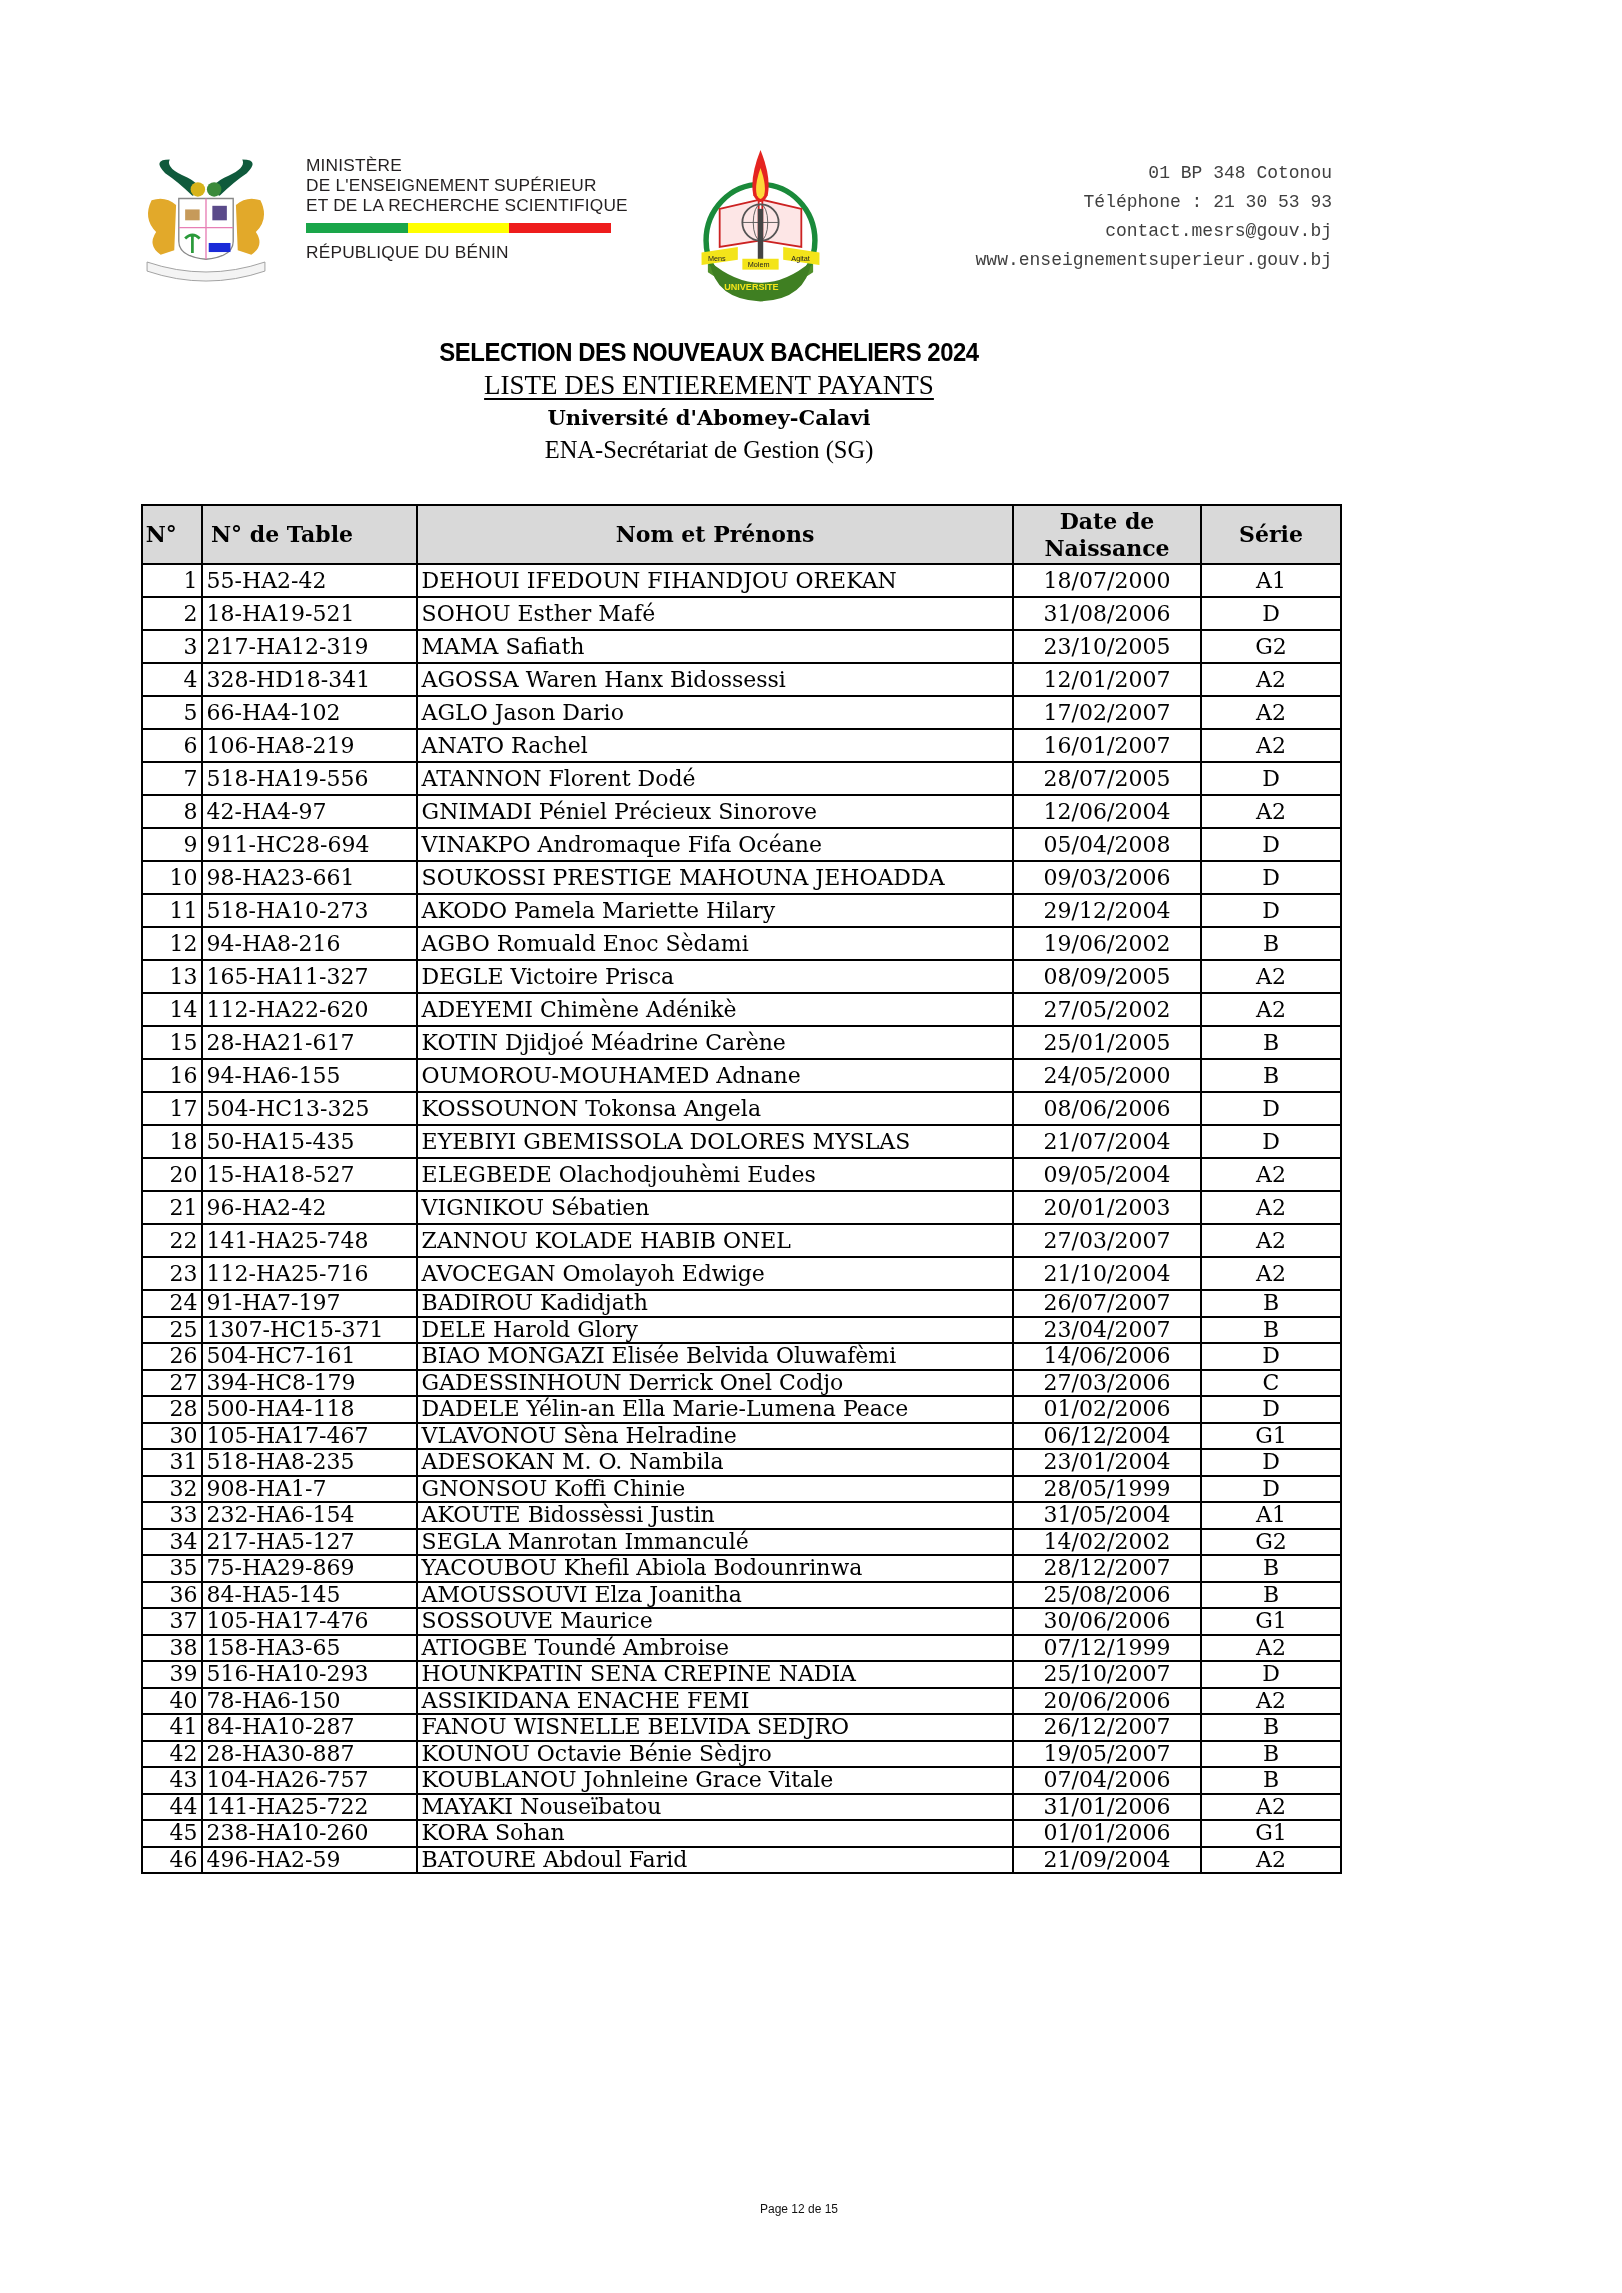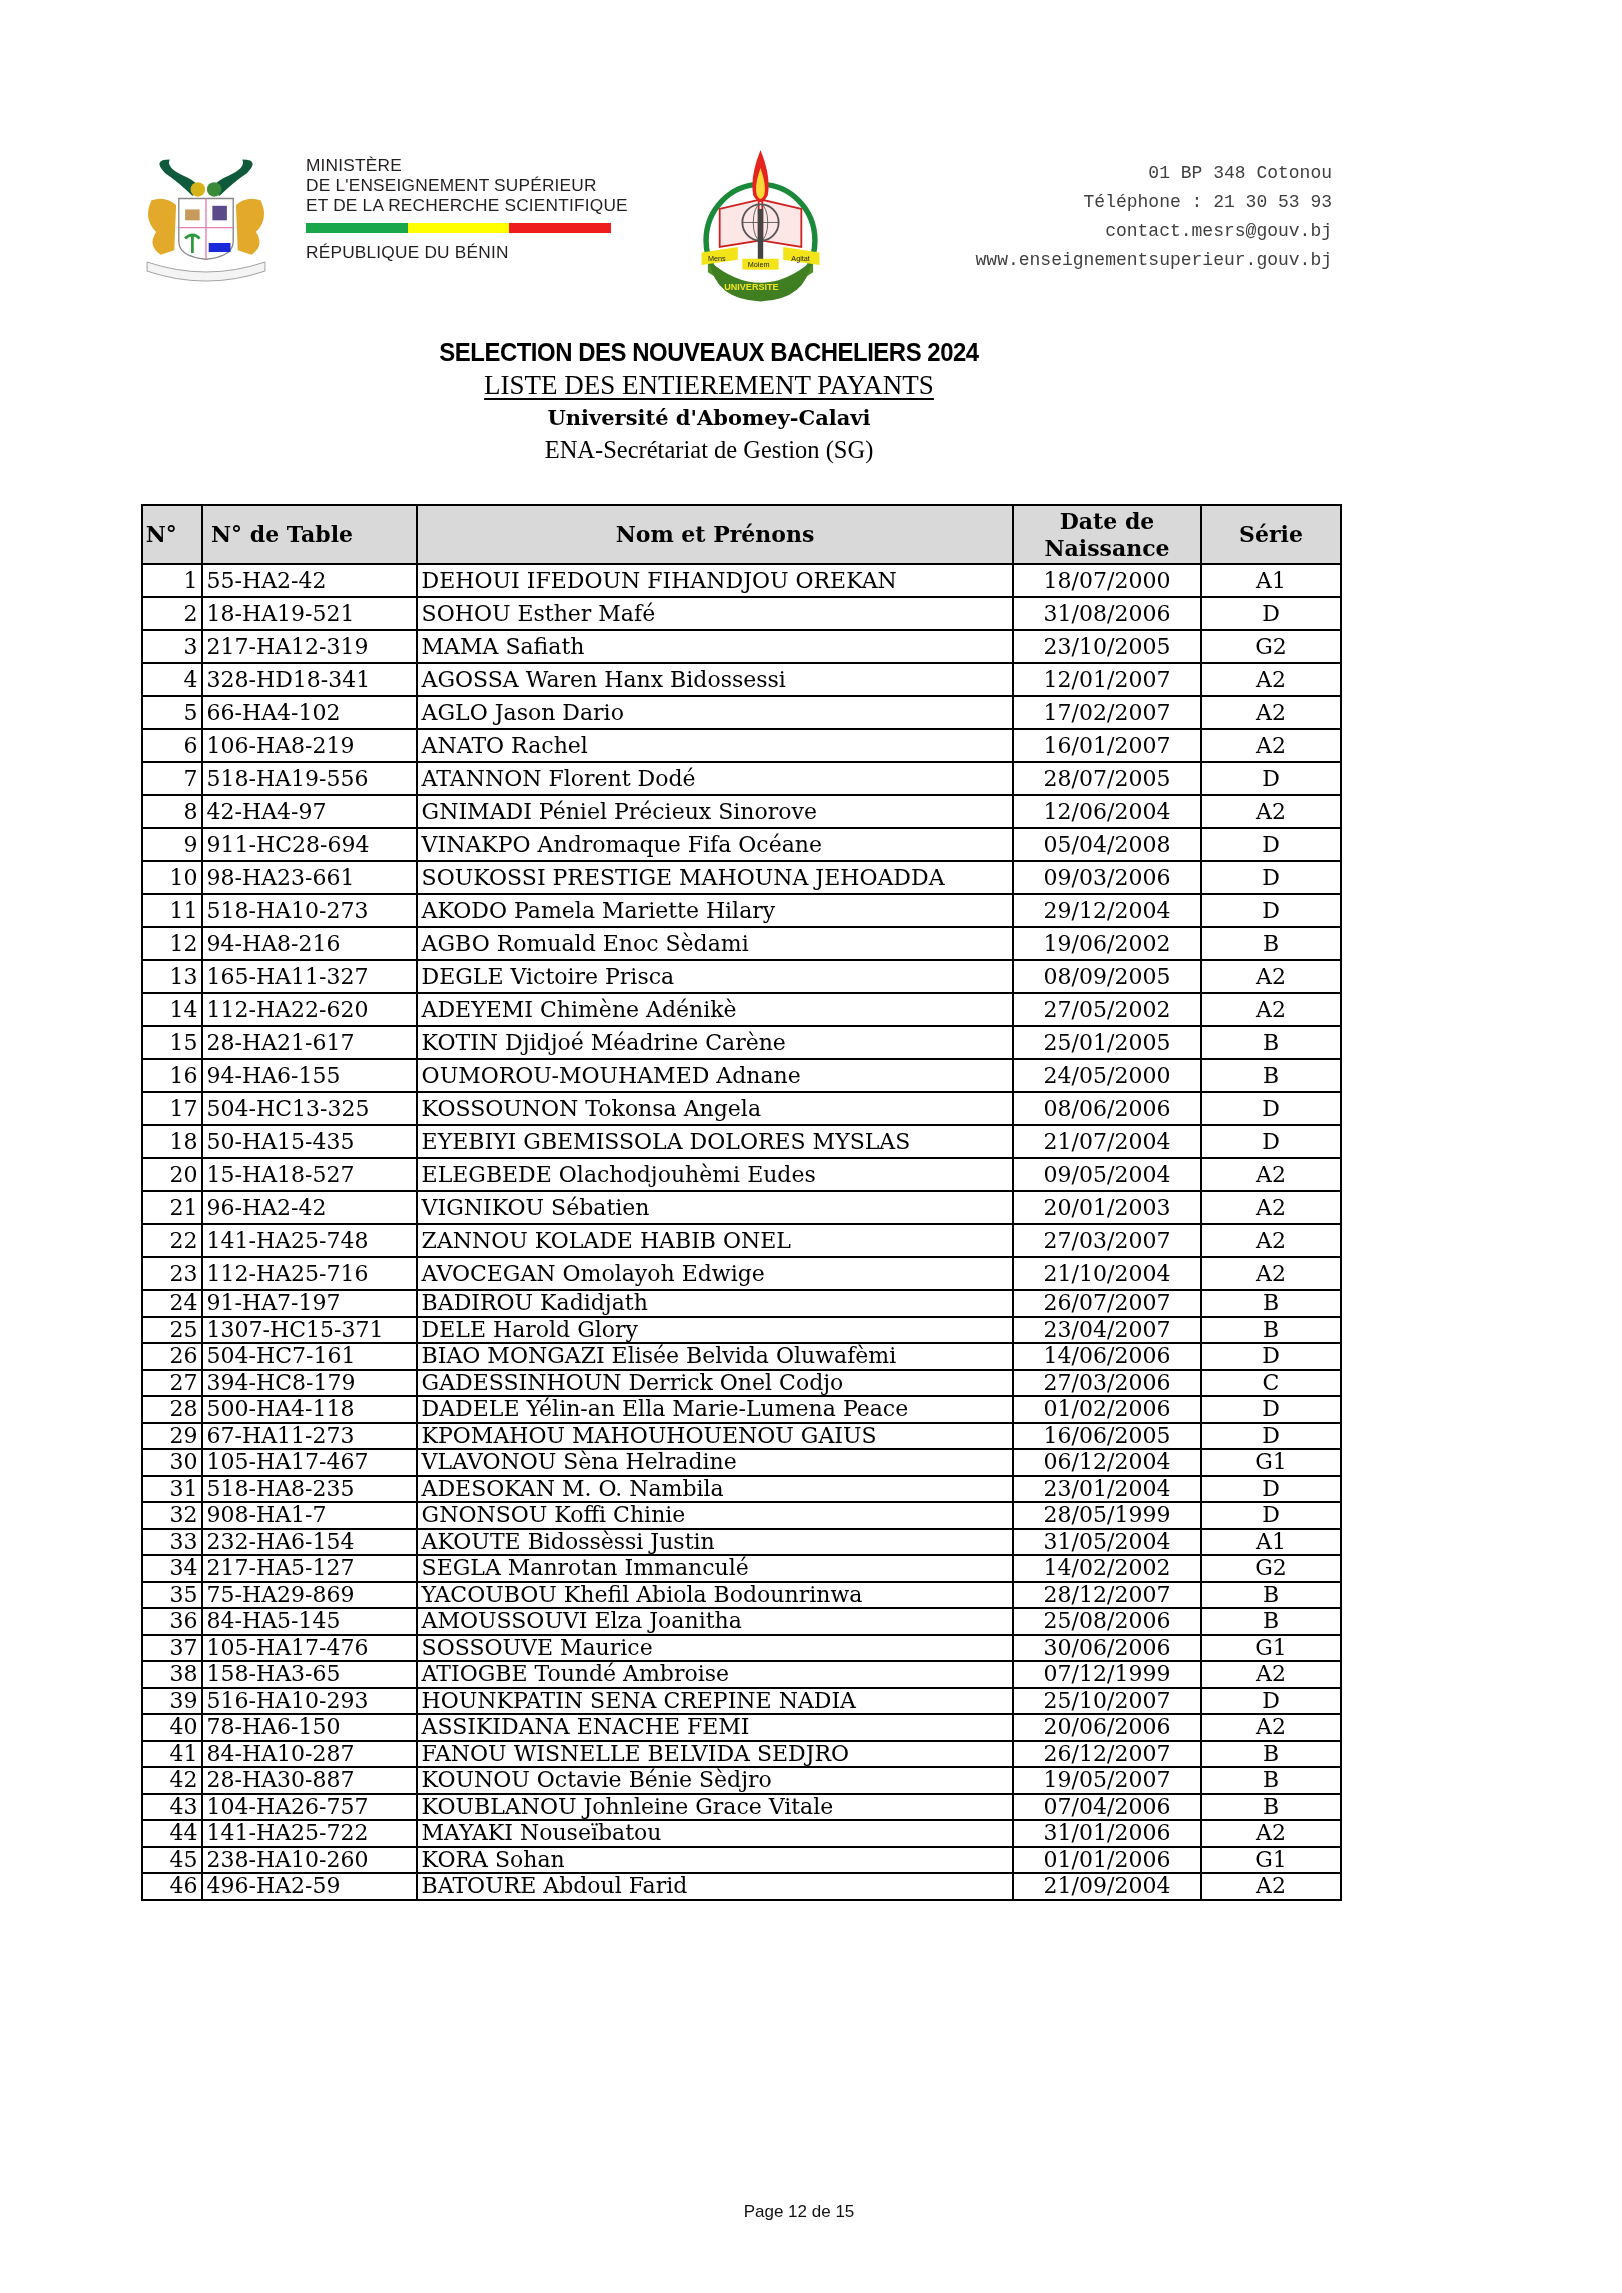--- a/index.html
+++ b/index.html
@@ -33,21 +33,21 @@
   td.c-table { text-align: left; padding-left: 2.7px; }
   td.c-name { text-align: left; padding-left: 3.6px; }
   td.c-date { text-align: center; }
   td.c-serie { text-align: center; }
   col.w-no { width: 60px; }
   col.w-table { width: 215px; }
   col.w-name { width: 596px; }
   col.w-date { width: 188px; }
   col.w-serie { width: 140px; }
 
-  .footer { position: absolute; left: 0; width: 1598px; top: 2202px; text-align: center; font-family: "Liberation Sans", sans-serif; font-size: 17px; color: #111; }
+  .footer { position: absolute; left: 0; width: 1598px; top: 2202px; text-align: center; font-family: "Liberation Sans", sans-serif; font-size: 12px; color: #111; }
 </style>
 </head>
 <body>
 
 <div class="coat">
   <svg width="136" height="127" viewBox="0 0 150 140">
 
     <path d="M30 20 Q15 5 35 5 Q30 15 55 25 Q65 30 72 40 L60 45 Q45 30 30 20Z" fill="#0f5a3c"></path>
     <path d="M120 20 Q135 5 115 5 Q120 15 95 25 Q85 30 78 40 L90 45 Q105 30 120 20Z" fill="#0f5a3c"></path>
     <circle cx="66" cy="38" r="8" fill="#d7b31a"></circle>
@@ -325,27 +325,20 @@
         <td class="c-serie">C</td>
       </tr>
       <tr class="short">
         <td class="c-no">28</td>
         <td class="c-table">500-HA4-118</td>
         <td class="c-name">DADELE Yélin-an Ella  Marie-Lumena Peace</td>
         <td class="c-date">01/02/2006</td>
         <td class="c-serie">D</td>
       </tr>
       <tr class="short">
-        <td class="c-no">29</td>
-        <td class="c-table">67-HA11-273</td>
-        <td class="c-name">KPOMAHOU MAHOUHOUENOU GAIUS</td>
-        <td class="c-date">16/06/2005</td>
-        <td class="c-serie">D</td>
-      </tr>
-      <tr class="short">
         <td class="c-no">30</td>
         <td class="c-table">105-HA17-467</td>
         <td class="c-name">VLAVONOU Sèna Helradine</td>
         <td class="c-date">06/12/2004</td>
         <td class="c-serie">G1</td>
       </tr>
       <tr class="short">
         <td class="c-no">31</td>
         <td class="c-table">518-HA8-235</td>
         <td class="c-name">ADESOKAN M. O. Nambila</td>

